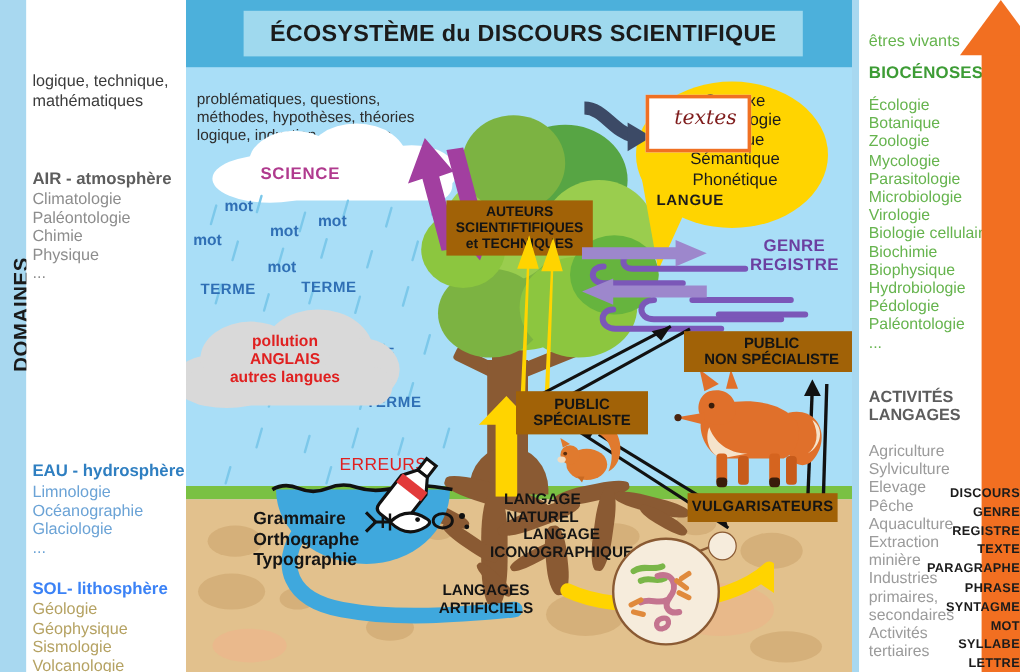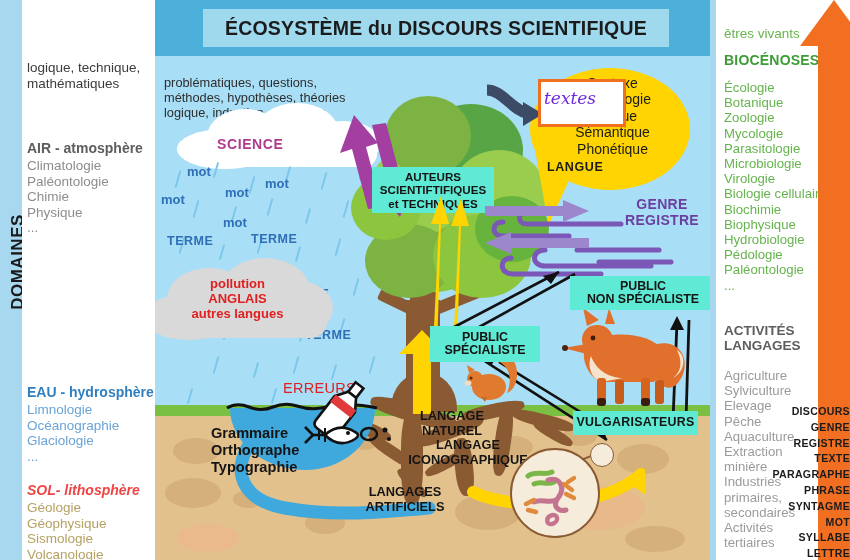--- a/index.html
+++ b/index.html
@@ -18,21 +18,21 @@
     transform:rotate(-90deg);
     font-weight:bold;font-size:17px;letter-spacing:.5px;color:#1a1a1a;
     text-align:center;white-space:nowrap;
   }
   #left-panel{position:absolute;left:22px;top:0;width:133px;height:560px;background:#ffffff;}
   .lp-block{position:absolute;left:5px;width:128px;}
   .lp-plain{font-size:13.5px;color:#3b3b3b;line-height:15.5px;}
   .lp-head-orange{font-size:14px;font-weight:bold;color:#e8731a;letter-spacing:.2px;}
   .lp-head-gray{font-size:14px;font-weight:bold;color:#5d5d5d;}
   .lp-head-blue{font-size:14px;font-weight:bold;color:#2f7fc1;}
-  .lp-head-brown{font-size:14px;font-weight:bold;color:#ef4444;font-style:italic;}
+  .lp-head-brown{font-size:14px;font-weight:bold;color:#3b82f6;}
   .lp-list{font-size:13.5px;line-height:15.6px;}
   .lp-list.gray{color:#8d8d8d;}
   .lp-list.blue{color:#6ba3d6;}
   .lp-list.brown{color:#b5a262;}
 
   
   #scene{position:absolute;left:155px;top:0;width:555px;height:560px;overflow:hidden;background:#a9def7;}
   #title-band{position:absolute;left:0;top:0;width:555px;height:56px;background:#4cb0db;}
   #title-box{
     position:absolute;left:48px;top:9px;width:466px;height:38px;
@@ -90,25 +90,25 @@
   #langue-bubble{position:absolute;left:375px;top:68px;width:160px;height:122px;background:#ffd400;border-radius:50%;}
   #langue-tail{position:absolute;left:369px;top:148px;width:0;height:0;
     border-left:34px solid transparent;border-right:14px solid transparent;border-top:76px solid #ffd400;
     transform:rotate(14deg);}
   #langue-list{position:absolute;left:385px;top:75px;width:145px;text-align:center;
     font-size:14px;line-height:16.4px;color:#1b1b1b;}
   #langue-word{position:absolute;left:392px;top:160px;font-size:12.5px;font-weight:bold;color:#1b1b1b;letter-spacing:.6px;}
 
   
   #textes-box{position:absolute;left:383px;top:79px;width:82px;height:42px;background:#ffffff;border:3.5px solid #f07022;}
-  #textes-text{position:absolute;left:389px;top:88px;width:70px;text-align:left;
-    font-size:17px;color:#6d28d9;font-family:"DejaVu Serif", serif;font-style:italic;}
-
-  
-  .callout{position:absolute;background:#5eead4;display:flex;align-items:center;justify-content:center;
+  #textes-text{position:absolute;left:389px;top:88px;width:70px;text-align:right;
+    font-size:17px;color:#7f1d1d;font-family:"DejaVu Serif", serif;font-style:italic;}
+
+  
+  .callout{position:absolute;background:#a16207;display:flex;align-items:center;justify-content:center;
     text-align:center;font-weight:bold;color:#141414;line-height:13.4px;}
 
   
   #genre-label{position:absolute;left:462px;top:196px;width:90px;text-align:center;
     font-size:14px;font-weight:bold;color:#6b3fa0;line-height:16px;letter-spacing:.3px;}
 
   
   .soil-label{position:absolute;font-weight:bold;color:#141414;text-align:center;}
 
   

